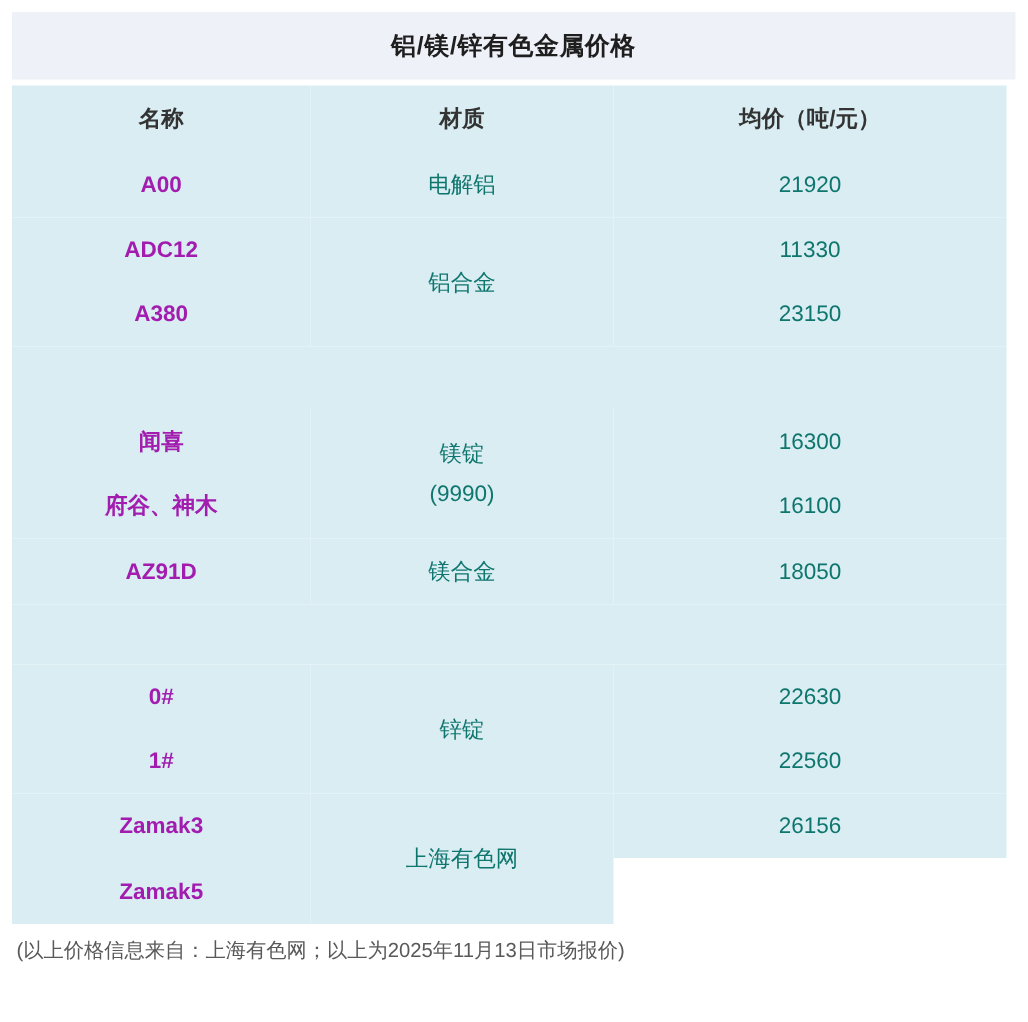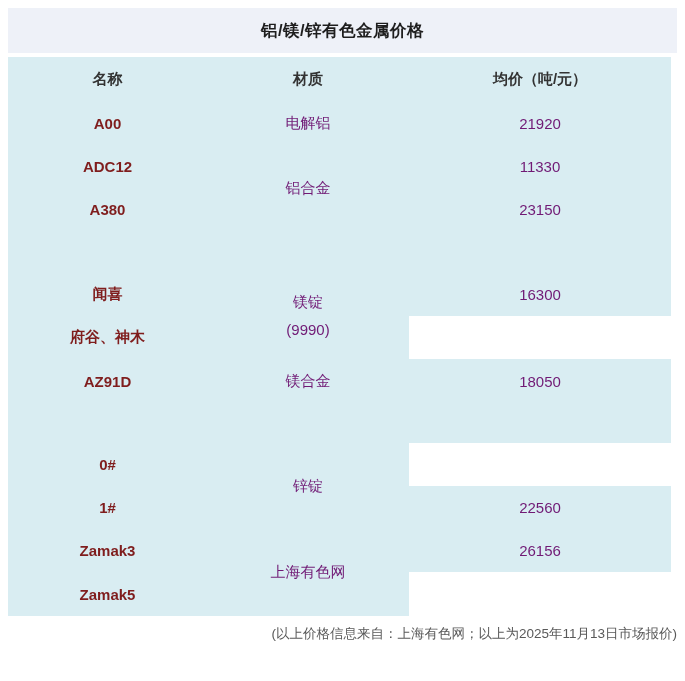--- a/index.html
+++ b/index.html
@@ -34,45 +34,44 @@
     gap: 0;
     background: #ffffff;
   }
   .cell {
     background: #d9edf2;
     display: flex;
     align-items: center;
     justify-content: center;
     flex-direction: column;
     font-size: 15px;
-    color: #701a75;
+    color: #0f766e;
     text-align: center;
   }
   .head {
     font-weight: 700;
     font-size: 15px;
     color: #333333;
   }
   .name {
     font-weight: 700;
-    color: #7f1d1d;
+    color: #a21caf;
   }
   .material-note {
     margin-top: 9px;
     text-align: right;
   }
   .spacer {
     grid-column: 1 / -1;
     background: #d9edf2;
   }
   .footer {
     margin: 9px 0 0 3px;
     font-size: 13.5px;
     color: #595959;
-    text-align: right;
   }
 </style>
 </head>
 <body>
 
 <div class="page">
 
   <div class="title-band">
     <span>铝/镁/锌有色金属价格</span>
   </div>
@@ -97,29 +96,31 @@
     <div class="cell spacer" style="grid-row:5"></div>
 
     <div class="cell name" style="grid-area:6/1">闻喜</div>
     <div class="cell" style="grid-row:6/8; grid-column:2">
       <span>镁锭</span>
       <span class="material-note">(9990)</span>
     </div>
     <div class="cell" style="grid-area:6/3">16300</div>
 
     <div class="cell name" style="grid-area:7/1">府谷、神木</div>
+    <div class="cell" style="grid-area:7/3">16100</div>
 
     <div class="cell name" style="grid-area:8/1">AZ91D</div>
     <div class="cell" style="grid-area:8/2">镁合金</div>
     <div class="cell" style="grid-area:8/3">18050</div>
 
     <div class="cell spacer" style="grid-row:9"></div>
 
     <div class="cell name" style="grid-area:10/1">0#</div>
     <div class="cell" style="grid-row:10/12; grid-column:2">锌锭</div>
+    <div class="cell" style="grid-area:10/3">22630</div>
 
     <div class="cell name" style="grid-area:11/1">1#</div>
     <div class="cell" style="grid-area:11/3">22560</div>
 
     <div class="cell name" style="grid-area:12/1">Zamak3</div>
     <div class="cell" style="grid-row:12/14; grid-column:2">上海有色网</div>
     <div class="cell" style="grid-area:12/3">26156</div>
 
     <div class="cell name" style="grid-area:13/1">Zamak5</div>
 

